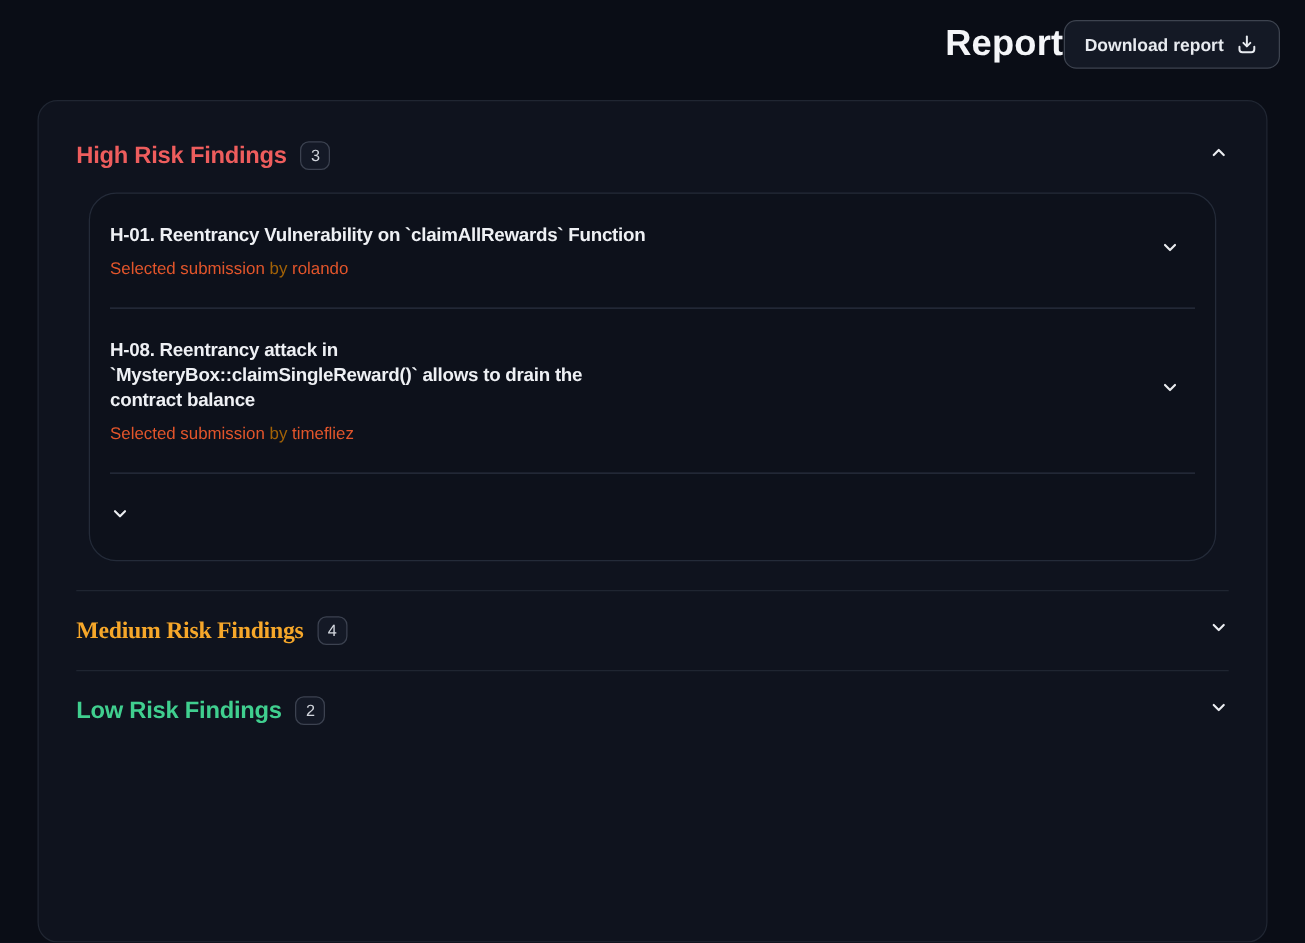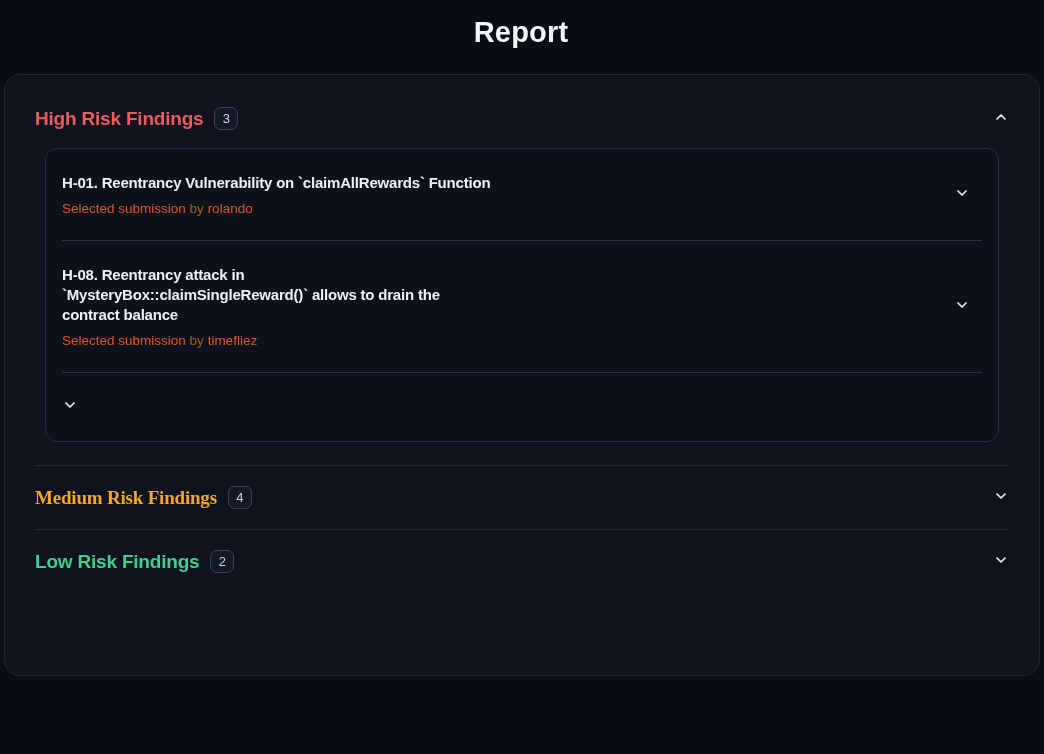--- a/index.html
+++ b/index.html
@@ -6,39 +6,38 @@
   html,body { width:1044px; height:754px; overflow:hidden; }
   body {
     background:#0a0d16;
     color:#eceef2;
     font-family:"Liberation Sans","DejaVu Sans",sans-serif;
     -webkit-font-smoothing:antialiased;
   }
 
   
   .topbar {
-    display:flex; align-items:center; justify-content:flex-start;
+    display:flex; align-items:center; justify-content:flex-end;
     padding:16px 20px 25px 18px;
-    flex-direction:column;
   }
   .page-title {
     font-size:29px; font-weight:700; letter-spacing:0.2px; color:#f4f5f8;
   }
   .download-btn {
     display:flex; align-items:center; gap:9px;
     background:#141925; color:#e8ebf0;
     border:1px solid #3d434f; border-radius:10px;
     padding:9px 16px; font-size:14px; font-weight:600;
     font-family:inherit; cursor:pointer;
   }
   .download-btn svg { display:block; }
 
   
   .card {
-    margin:0 4px; height:602px;
+    margin:0 30px; height:674px;
     background:#0f131e;
     border:1px solid #202632; border-radius:16px;
     padding:26px 30px 20px;
   }
 
   .section-header {
     display:flex; align-items:center; justify-content:space-between;
     padding:6px 0; cursor:pointer;
   }
   .section-title-wrap { display:flex; align-items:center; gap:11px; }
@@ -55,21 +54,21 @@
   .chevron { color:#e9ebef; display:block; }
 
   .risk-section.closed { border-top:1px solid #1f2531; padding:20px 0; }
   .risk-section.closed .section-header { padding:0; }
   .section-high { padding-bottom:23px; }
 
   
   .findings {
     margin:12px 10px 0;
     background:#0d111b;
-    border:1px solid #242b39; border-radius:12px;
+    border:1px solid #242b39; border-radius:22px;
   }
   .finding {
     display:flex; align-items:center; justify-content:space-between;
     padding:24px 28px 24px 16px; cursor:pointer;
   }
   .finding-title {
     font-size:15px; font-weight:700; letter-spacing:-0.2px;
     line-height:20px; color:#eef0f4; max-width:432px;
   }
   .finding-meta { margin-top:8px; font-size:13.5px; }
@@ -77,20 +76,30 @@
   .by-label    { color:#a16207; }
   .author-link { color:#e2552b; cursor:pointer; }
   .author-plain{ color:#c2c7d0; }
   .finding-divider { border:none; border-top:1px solid #2a3140; margin:0 16px; }
 </style>
 </head>
 <body>
 
 <header class="topbar">
   <h1 class="page-title">Report</h1>
+  <button class="download-btn">
+    <span>Download report</span>
+    <span>
+      <svg width="19" height="19" viewBox="0 0 24 24" fill="none" stroke="#e8ebf0" stroke-width="2" stroke-linecap="round" stroke-linejoin="round">
+        <path d="M12 4v9"></path>
+          <path d="M8.5 10.5L12 14l3.5-3.5"></path>
+        <path d="M4.5 14.5v2.5a3 3 0 0 0 3 3h9a3 3 0 0 0 3-3v-2.5"></path>
+      </svg>
+    </span>
+  </button>
 </header>
 
 <main class="card">
 
   <section class="risk-section section-high">
     <div class="section-header">
       <div class="section-title-wrap">
         <h2 class="section-title high">High Risk Findings</h2>
         <span class="badge">3</span>
       </div>

